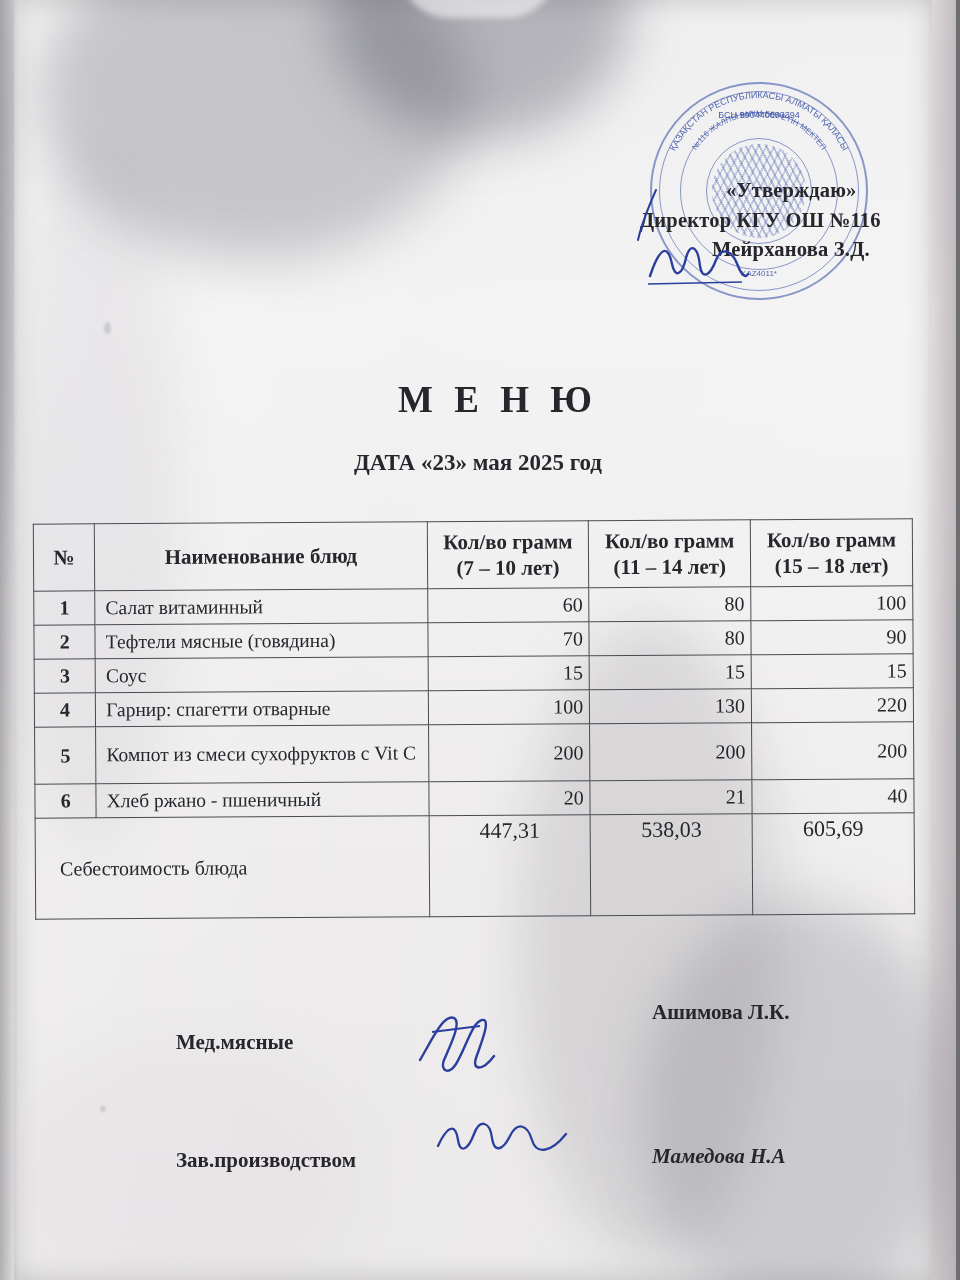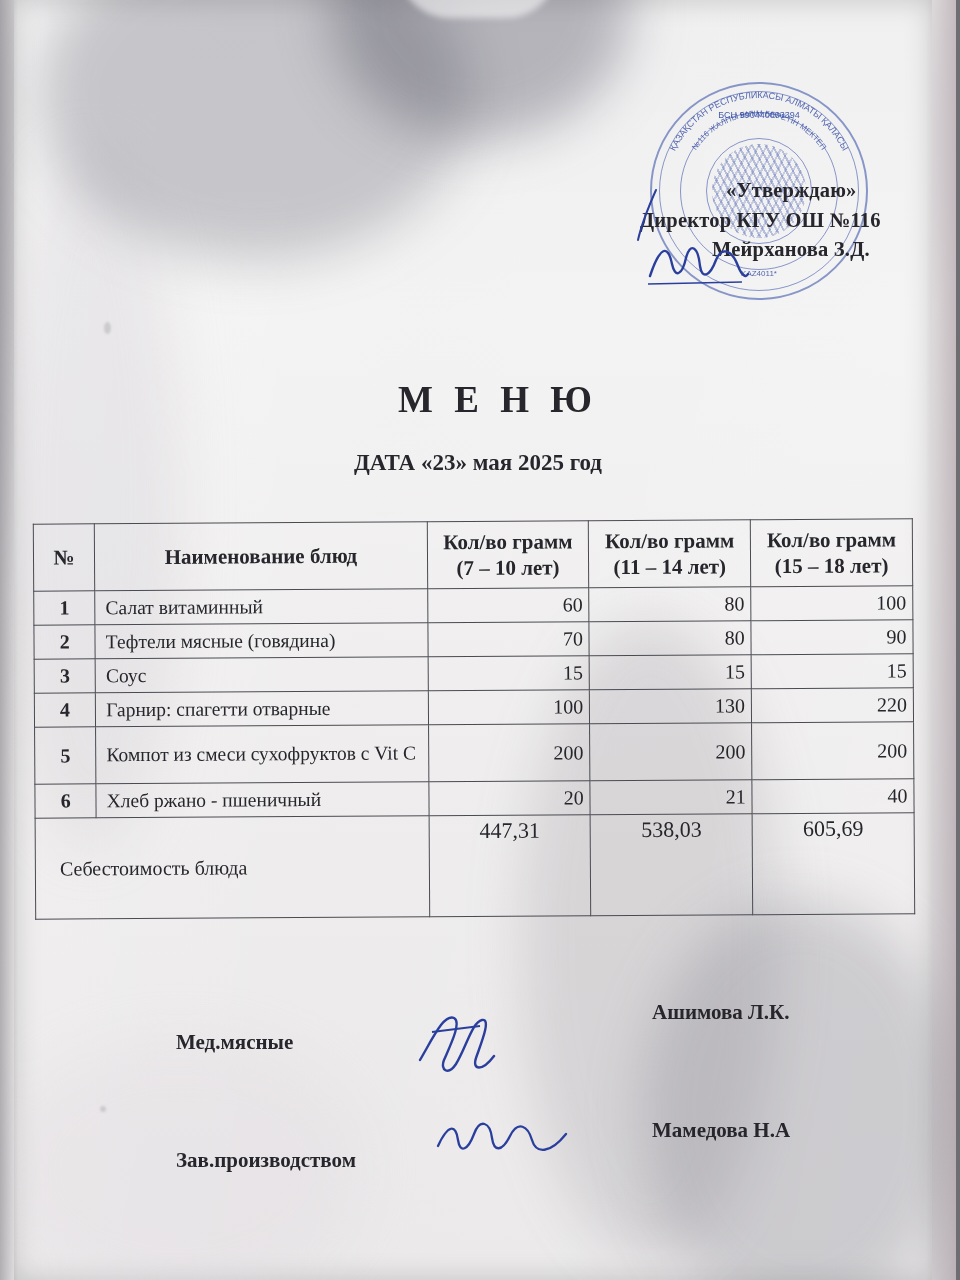--- a/index.html
+++ b/index.html
@@ -225,21 +225,21 @@
 
   
   .foot {
     position: absolute;
     font-weight: bold;
     font-size: 21px;
   }
   #nurse-label { left: 176px; top: 1030px; }
   #nurse-name  { left: 652px; top: 1000px; text-align: right; }
   #prod-label  { left: 176px; top: 1148px; }
-  #prod-name   { left: 652px; top: 1118px; }
+  #prod-name   { left: 652px; top: 1144px; font-style: italic; }
 
   .spot {
     position: absolute;
     border-radius: 50%;
     background: rgba(150,148,155,0.35);
     filter: blur(1px);
   }
   #spot1 { left: 104px; top: 322px; width: 7px; height: 12px; }
   #spot2 { left: 100px; top: 1106px; width: 6px; height: 6px; }
 </style>

